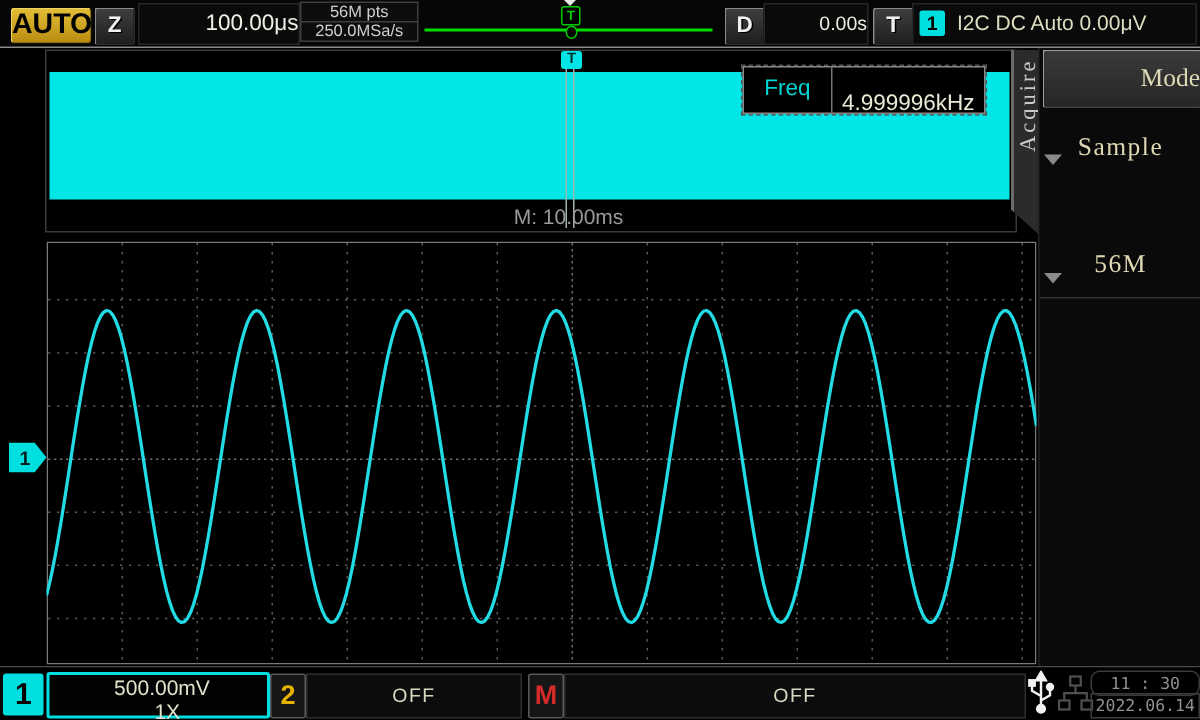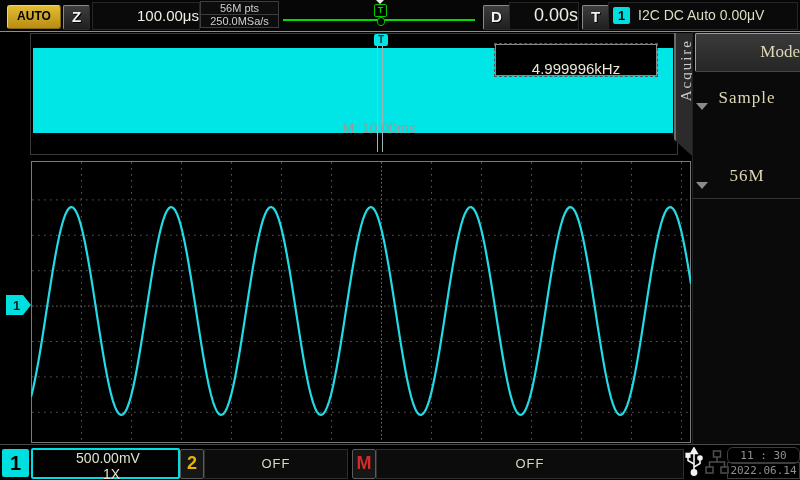--- a/index.html
+++ b/index.html
@@ -5,21 +5,21 @@
   html,body{margin:0;padding:0;background:#000;}
   .screen{position:relative;width:800px;height:480px;background:#000;overflow:hidden;
           font-family:"Liberation Sans",sans-serif;-webkit-font-smoothing:none;}
   .abs{position:absolute;}
 
   
   .topbar{position:absolute;left:0;top:0;width:800px;height:31px;background:#060606;}
   .badge-auto{position:absolute;left:7px;top:5px;width:52px;height:22px;
       background:linear-gradient(#e2bc35,#b98d12);border:1px solid #f0d468;
       border-bottom-color:#8a6a0a;border-right-color:#8a6a0a;border-radius:3px;
-      color:#000;font-weight:bold;font-size:12px;text-align:center;line-height:21px;}
+      color:#000;font-weight:bold;font-size:19px;text-align:center;line-height:21px;}
   .badge-dark{position:absolute;top:5px;width:25px;height:23px;background:linear-gradient(#3e3e3e,#1f1f1f);
       border:1px solid #8a8a8a;border-bottom-color:#2c2c2c;border-right-color:#2c2c2c;border-radius:2px;
       color:#f2f2f2;font-weight:bold;font-size:15px;text-align:center;line-height:22px;
       text-shadow:1px 1px 0 #000;}
   .tb-frame{position:absolute;top:2px;height:26px;border:1px solid #262626;background:#0a0a0a;
       color:#eeeee4;font-size:15px;text-align:right;}
   .memstack{position:absolute;left:200px;top:1px;width:79px;height:29px;font-size:11px;color:#cfcfcf;}
   .memstack div{height:12px;border:1px solid #3e3e3e;background:#0d0d0d;text-align:center;line-height:12px;}
   .memstack div:last-child{margin-top:-1px;}
   .trig-line{position:absolute;left:283px;top:19px;width:192px;height:2px;background:#00dc00;}
@@ -34,21 +34,21 @@
   .trig-info{position:absolute;left:638px;top:0;width:158px;height:31px;line-height:31px;
       color:#deded f;color:#deddc2;font-size:14px;}
   .hsep{position:absolute;left:0;top:31px;width:800px;height:1px;background:#8c8c8c;}
 
   
   .overview{position:absolute;left:30px;top:33px;width:646px;height:120px;border:1px solid #3a3a3a;background:#000;}
   .ov-band{position:absolute;left:2px;top:14px;width:640px;height:85px;background:#00e6e6;}
   .ov-tmark{position:absolute;left:343px;top:0px;width:14px;height:12px;background:#00e6e6;border-radius:2px;
       color:#033;font-size:10px;font-weight:bold;text-align:center;line-height:12px;}
   .ov-cursor{position:absolute;top:12px;width:1px;height:106px;background:#9fb4b4;}
-  .ov-mtext{position:absolute;left:278px;bottom:18px;width:140px;text-align:center;color:#9a9a9a;font-size:14px;}
+  .ov-mtext{position:absolute;left:278px;bottom:2px;width:140px;text-align:center;color:#9a9a9a;font-size:14px;}
   .freqbox{position:absolute;left:464px;top:10px;width:160px;height:30px;background:#000;
       border:1px solid #8a8a8a;outline:1px dashed #555;display:flex;}
   .freqbox .lbl{width:58px;border-right:1px solid #777;color:#00d4d4;font-size:15px;text-align:center;line-height:28px;}
   .freqbox .val{flex:1;color:#e9e9d5;font-size:15px;text-align:center;line-height:28px;margin-top:10px;}
 
   
   .acq-tab{position:absolute;left:674px;top:33px;width:26px;height:130px;
       background:linear-gradient(90deg,#6a6a6a 0,#6a6a6a 2px,#2b2b2b 2px);
       clip-path:polygon(0 0,100% 0,100% 100%,0 82%);}
   .acq-tab span{position:absolute;left:4px;top:6px;writing-mode:vertical-rl;transform:rotate(180deg);
@@ -98,35 +98,36 @@
       <div>56M pts</div>
       <div>250.0MSa/s</div>
     </div>
     <div class="trig-line"></div>
     <div class="trig-pos">
       <div class="tri"></div>
       <div class="tbox">T</div>
       <div class="circ"></div>
     </div>
     <div class="badge-dark" style="left:483px;">D</div>
-    <div class="tb-frame" style="left:509px;width:68px;line-height:25px;font-size:18px;">0.00s</div>
+    <div class="tb-frame" style="left:509px;width:68px;line-height:25px;font-size:13px;">0.00s</div>
     <div class="badge-dark" style="left:582px;">T</div>
     <div class="tb-frame" style="left:608px;width:188px;"></div>
     <div class="badge-src">1</div>
     <div class="trig-info">I2C DC Auto 0.00μV</div>
   </div>
   <div class="hsep"></div>
 
   <div class="overview">
     <div class="ov-band"></div>
     <div class="ov-tmark">T</div>
     <div class="ov-cursor" style="left:346px;"></div>
     <div class="ov-cursor" style="left:351px;"></div>
     <div class="ov-mtext">M: 10.00ms</div>
     <div class="freqbox">
+      <div class="lbl">Freq</div>
       <div class="val">4.999996kHz</div>
     </div>
   </div>
 
   <div class="acq-tab">
     <span>Acquire</span>
   </div>
   <div class="menucol">
     <div class="mbtn" style="top:1px;text-align:right;">Mode</div>
     <div class="mval" style="top:56px;">Sample</div>

